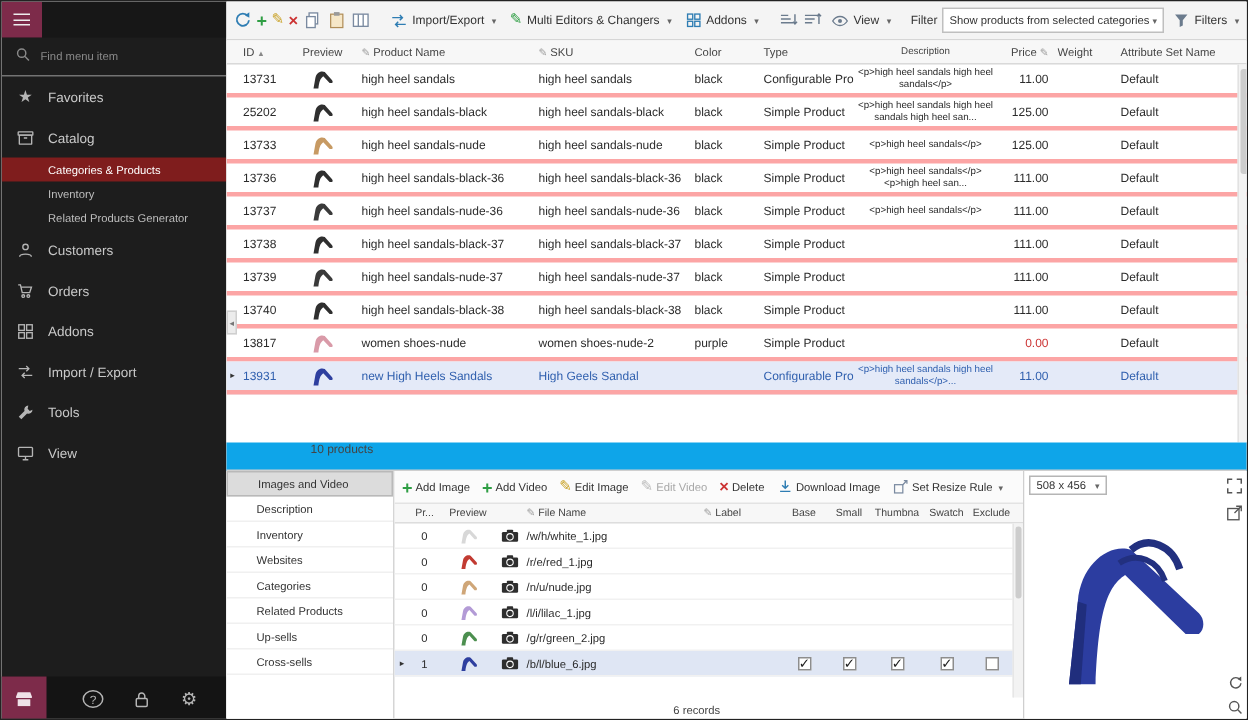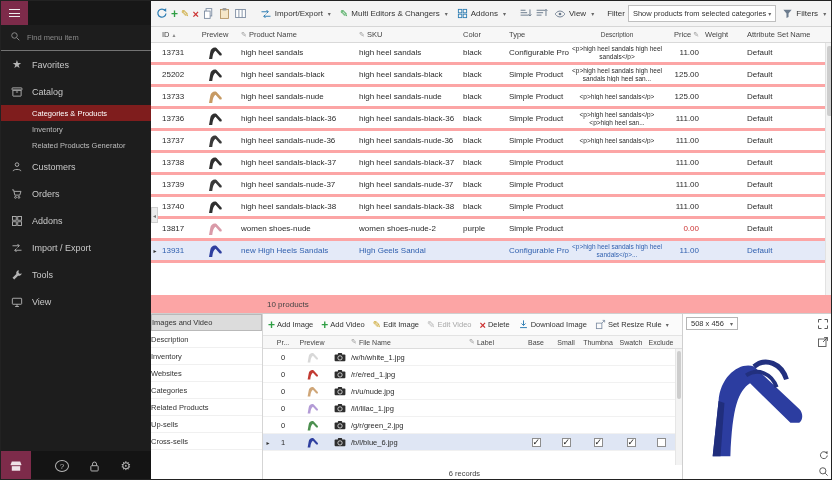--- a/index.html
+++ b/index.html
@@ -58,26 +58,26 @@
 .c-price{width:40px;text-align:right;padding-right:6px;justify-content:flex-end;display:flex}
 .c-weight{width:36px}
 .c-attr{width:84px;padding-left:6px}
 .red{color:#cc3333}
 .shoe{display:flex;align-items:center;justify-content:center}
 .vscroll{position:absolute;right:0;top:16px;bottom:0;width:8px;background:#f3f3f3;border-left:1px solid #e2e2e2;cursor:pointer}
 .vthumb{position:absolute;top:3px;left:1px;width:5px;height:70px;background:#cdcdcd;border-radius:2px}
 .collapse{position:absolute;left:0;top:206px;width:7px;height:16px;background:#ececec;border:1px solid #cfcfcf;display:flex;align-items:center;justify-content:center;cursor:pointer}
 .collapse::after{content:"◂";font-size:6px;color:#777}
 
-.statusbar{position:absolute;top:294px;left:0;right:0;height:19px;border-bottom:1px solid #cfcfcf;display:flex;align-items:center;font-size:8px;color:#444;padding-left:116px;background:#fca5a5}
+.statusbar{position:absolute;top:294px;left:0;right:0;height:19px;border-bottom:1px solid #cfcfcf;display:flex;font-size:8px;color:#444;padding-left:56px;background:#0ea5e9}
 
 
 .bottom{position:absolute;top:313px;left:0;right:0;bottom:0;display:flex;background:#fff}
 .tabs{width:112px;border-right:1px solid #d5d5d5;background:#fff}
-.tab{height:17px;display:flex;align-items:center;padding-left:0;font-size:7.5px;color:#333;border-bottom:1px solid #f0f0f0;cursor:pointer;white-space:nowrap}
+.tab{height:17px;display:flex;align-items:center;padding-left:20px;font-size:7.5px;color:#333;border-bottom:1px solid #f0f0f0;cursor:pointer;white-space:nowrap}
 .tab.active{background:#dcdcdc;border:1px solid #b9b9b9}
 .ipanel{flex:1;position:relative;border-right:1px solid #cfcfcf;overflow:hidden}
 .itbar{height:22px;display:flex;align-items:center;gap:4px;padding:0 3px;font-size:7.5px;color:#333;background:#fbfbfb;border-bottom:1px solid #e3e3e3;white-space:nowrap;overflow:hidden}
 .itbtn{display:flex;align-items:center;gap:2px;padding:2px;cursor:pointer}
 .itbtn.disabled{color:#a8a8a8}
 .itbtn.disabled .ic-pencil::after{color:#bbb}
 .ihead{display:flex;height:13px;align-items:center;background:#f7f7f7;border-bottom:1px solid #ddd;font-size:7px;color:#444}
 .irow{display:flex;height:17px;align-items:center;border-bottom:1px solid #f1f1f1;font-size:7.5px;color:#2b2b2b;cursor:pointer}
 .irow.selected{background:#dfe6f4}
 .i-m{width:10px;font-size:6px;display:flex;justify-content:center;color:#333}

